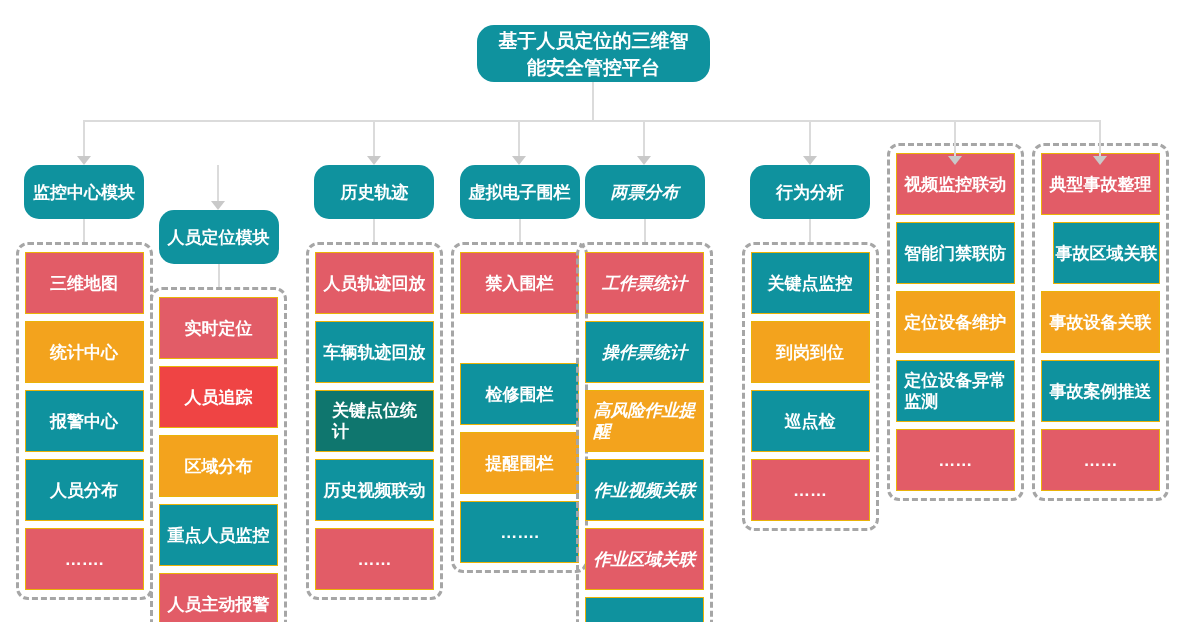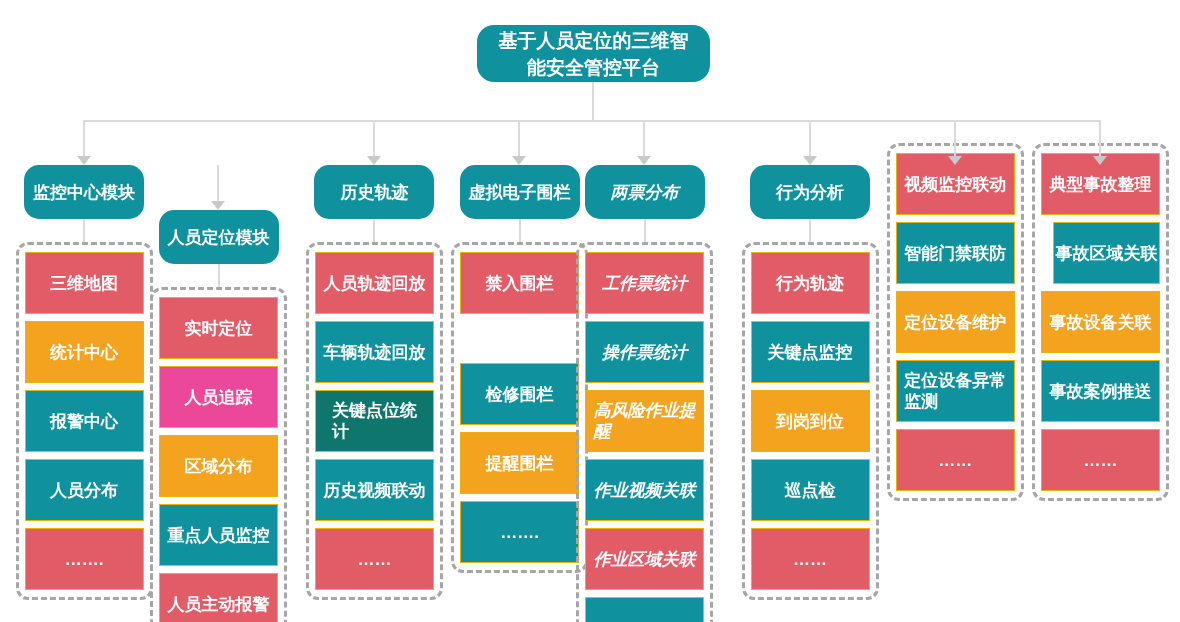--- a/index.html
+++ b/index.html
@@ -109,21 +109,21 @@
           <div class="item" style="background: rgb(226, 92, 103);">…….</div>
         </div>
       </div>
       <div class="column" style="left: 150px; margin-top: 45px;">
         <div class="drop-line"></div>
         <div class="drop-arrow"></div>
         <div class="col-header">人员定位模块</div>
         <div class="header-stem"></div>
         <div class="dashed-box">
           <div class="item" style="background: rgb(226, 92, 103);">实时定位</div>
-          <div class="item" style="background: #ec4899;">人员追踪</div>
+          <div class="item" style="background: #ef4444;">人员追踪</div>
           <div class="item" style="background: rgb(243, 163, 29);">区域分布</div>
           <div class="item" style="background: rgb(15, 146, 158);">重点人员监控</div>
           <div class="item" style="background: rgb(226, 92, 103);">人员主动报警</div>
           <div class="item" style="background: rgb(15, 146, 158);">……</div>
         </div>
       </div>
       <div class="column" style="left: 305.9px;">
         <div class="drop-line"></div>
         <div class="drop-arrow"></div>
         <div class="col-header">历史轨迹</div>
@@ -162,21 +162,20 @@
           <div class="item" style="background: rgb(226, 92, 103);">作业区域关联</div>
           <div class="item" style="background: rgb(15, 146, 158);">……</div>
         </div>
       </div>
       <div class="column" style="left: 741.5px;">
         <div class="drop-line"></div>
         <div class="drop-arrow"></div>
         <div class="col-header">行为分析</div>
         <div class="header-stem"></div>
         <div class="dashed-box">
-          <div class="item" style="background: rgb(226, 92, 103);">行为轨迹</div>
           <div class="item" style="background: rgb(15, 146, 158);">关键点监控</div>
           <div class="item" style="background: rgb(243, 163, 29);">到岗到位</div>
           <div class="item" style="background: rgb(15, 146, 158);">巡点检</div>
           <div class="item" style="background: rgb(226, 92, 103);">……</div>
         </div>
       </div>
       <div class="column" style="left: 886.7px;">
         <div class="drop-line"></div>
         <div class="drop-arrow"></div>
         <div class="header-stem"></div>

